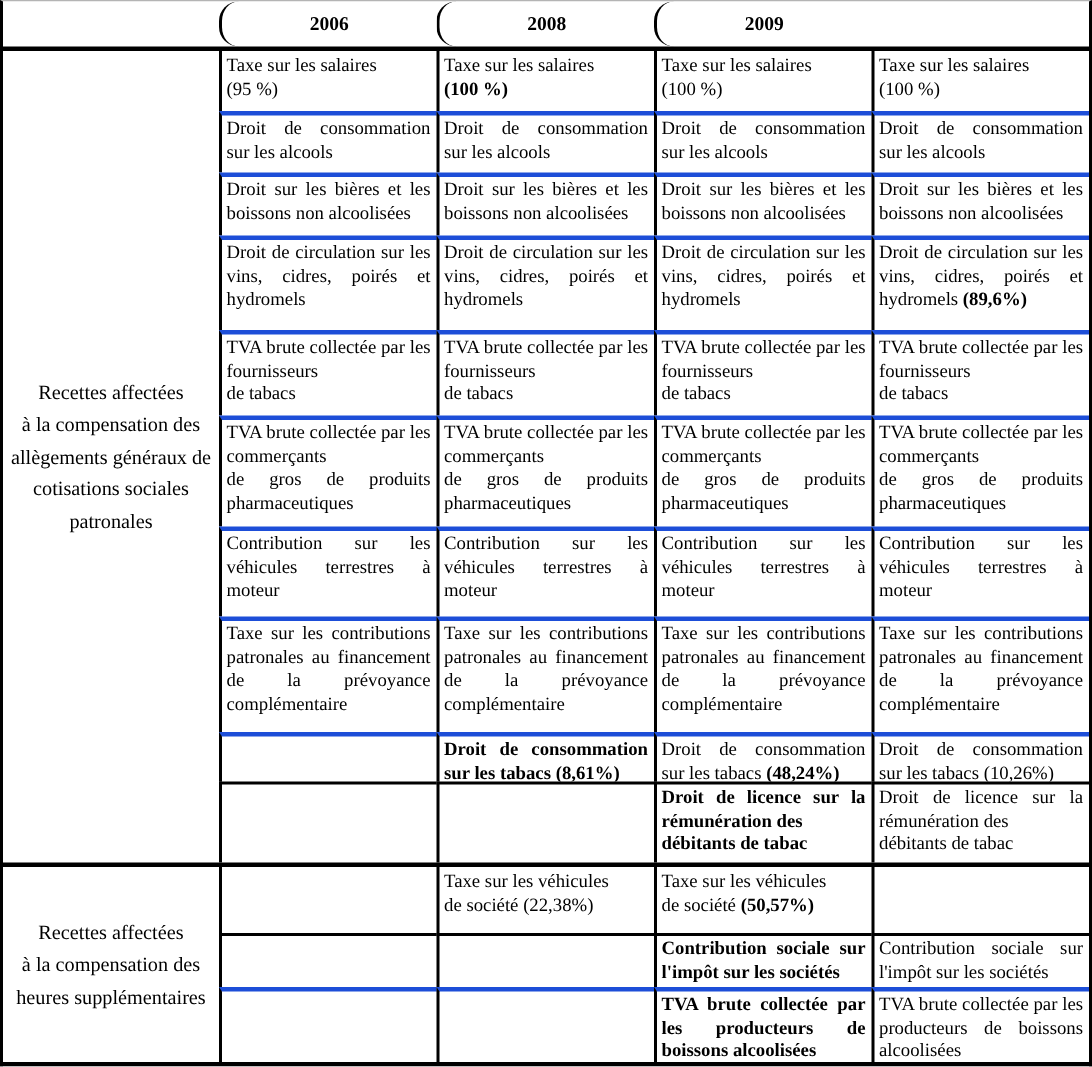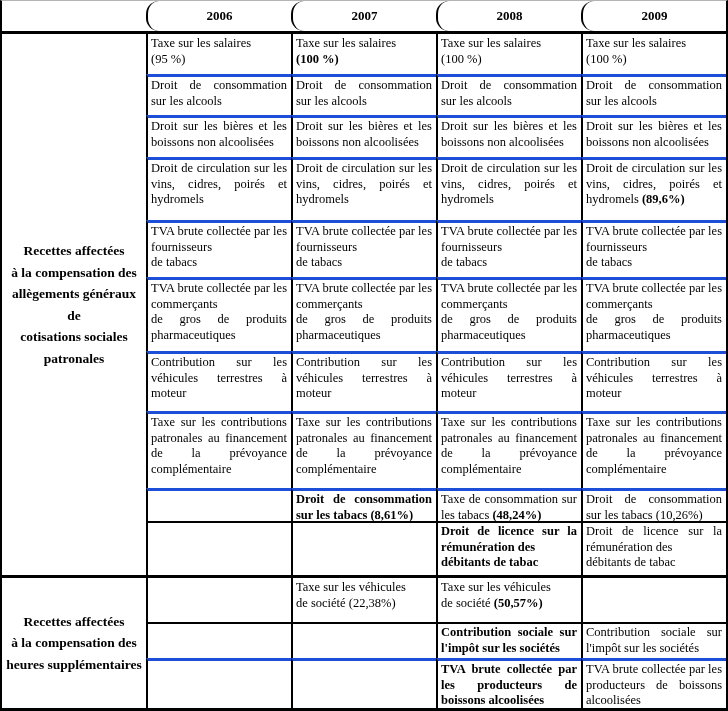--- a/index.html
+++ b/index.html
@@ -19,21 +19,21 @@
   .ycell {
     width:145px; border-left:2px solid #000;
     display:flex; align-items:center; justify-content:center;
     font-weight:bold; font-size:13px; padding-bottom:1px;border-radius:13px;
   }
 
   .group { display:flex; }
   .group-1 { border-bottom:3px solid #000; }
   .group-label {
     width:144px; display:flex; align-items:center; justify-content:center;
-    text-align:center; font-weight:bold; font-size:13.5px; line-height:21.5px;
+    text-align:center; font-weight:normal; font-size:13.5px; line-height:21.5px;
     white-space:pre-line; padding:0 2px;
   }
   .group-rows { display:grid; }
 
   .cell {
     width:145px; border-left:2px solid #000; border-top:3px solid #1d4ed8;
     padding:1px 4px 0 3px; font-size:12.5px; line-height:15.5px;
     text-align:justify; text-align-last:left; white-space:pre-line; overflow:hidden;
   }
   .cell.first { border-top:none; padding-top:2px; }
@@ -41,21 +41,20 @@
   .bold { font-weight:bold; }
 </style>
 </head>
 <body>
 
 <div class="tax-table">
   <div class="header-row">
     <div class="corner"></div>
 
   <div class="ycell">2006</div>
-      <div class="ycell">2007</div>
       <div class="ycell">2008</div>
       <div class="ycell">2009</div>
     </div>
 
   <div class="group group-1">
     <div class="group-label">Recettes affectées
 à la compensation des
 allègements généraux de
 cotisations sociales
 patronales</div>
@@ -99,21 +98,21 @@
         <div class="cell"><span>Contribution sur les véhicules terrestres à moteur</span></div>
         <div class="cell"><span>Contribution sur les véhicules terrestres à moteur</span></div>
         <div class="cell"><span>Contribution sur les véhicules terrestres à moteur</span></div>
         <div class="cell"><span>Contribution sur les véhicules terrestres à moteur</span></div>
         <div class="cell"><span>Taxe sur les contributions patronales au financement de la prévoyance complémentaire</span></div>
         <div class="cell"><span>Taxe sur les contributions patronales au financement de la prévoyance complémentaire</span></div>
         <div class="cell"><span>Taxe sur les contributions patronales au financement de la prévoyance complémentaire</span></div>
         <div class="cell"><span>Taxe sur les contributions patronales au financement de la prévoyance complémentaire</span></div>
         <div class="cell"></div>
         <div class="cell"><span class="bold">Droit de consommation sur les tabacs (8,61%)</span></div>
-        <div class="cell"><span>Taxe de consommation sur les tabacs </span><span class="bold">(48,24%)</span></div>
+        <div class="cell"><span>Droit de consommation sur les tabacs </span><span class="bold">(48,24%)</span></div>
         <div class="cell"><span>Droit de consommation sur les tabacs (10,26%)</span></div>
         <div class="cell dark"></div>
         <div class="cell dark"></div>
         <div class="cell dark"><span class="bold">Droit de licence sur la rémunération des
 débitants de tabac</span></div>
         <div class="cell dark"><span>Droit de licence sur la rémunération des
 débitants de tabac</span></div>
       </div>
   </div>
 

